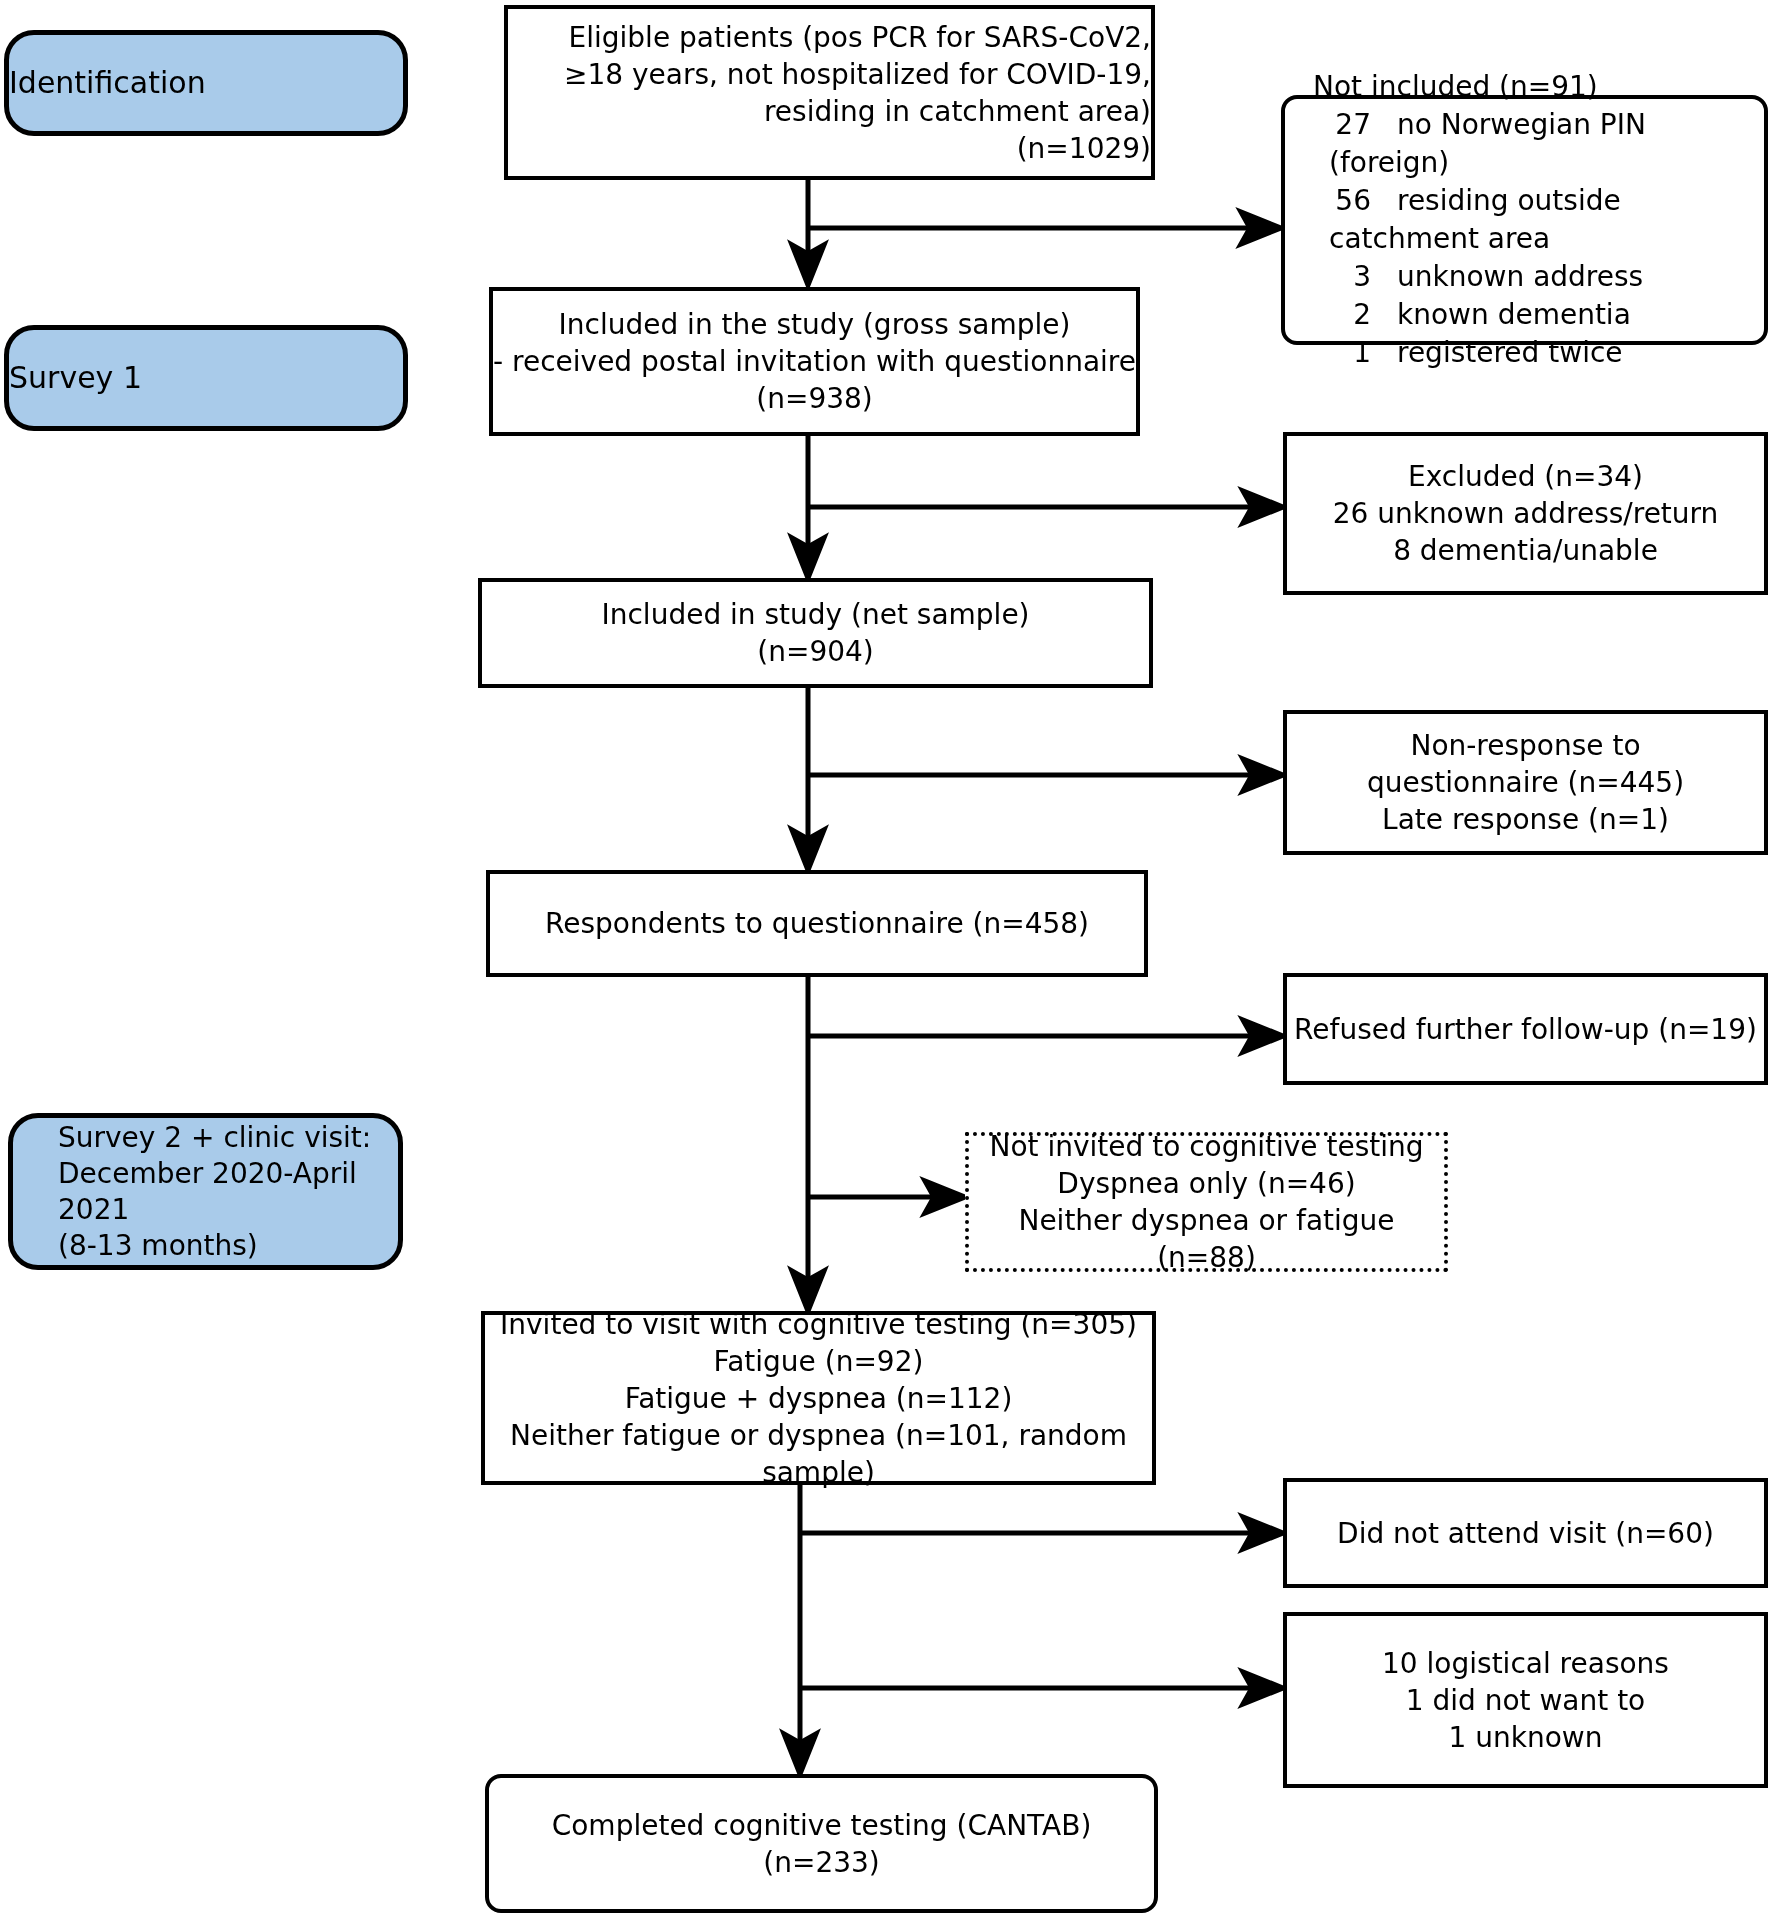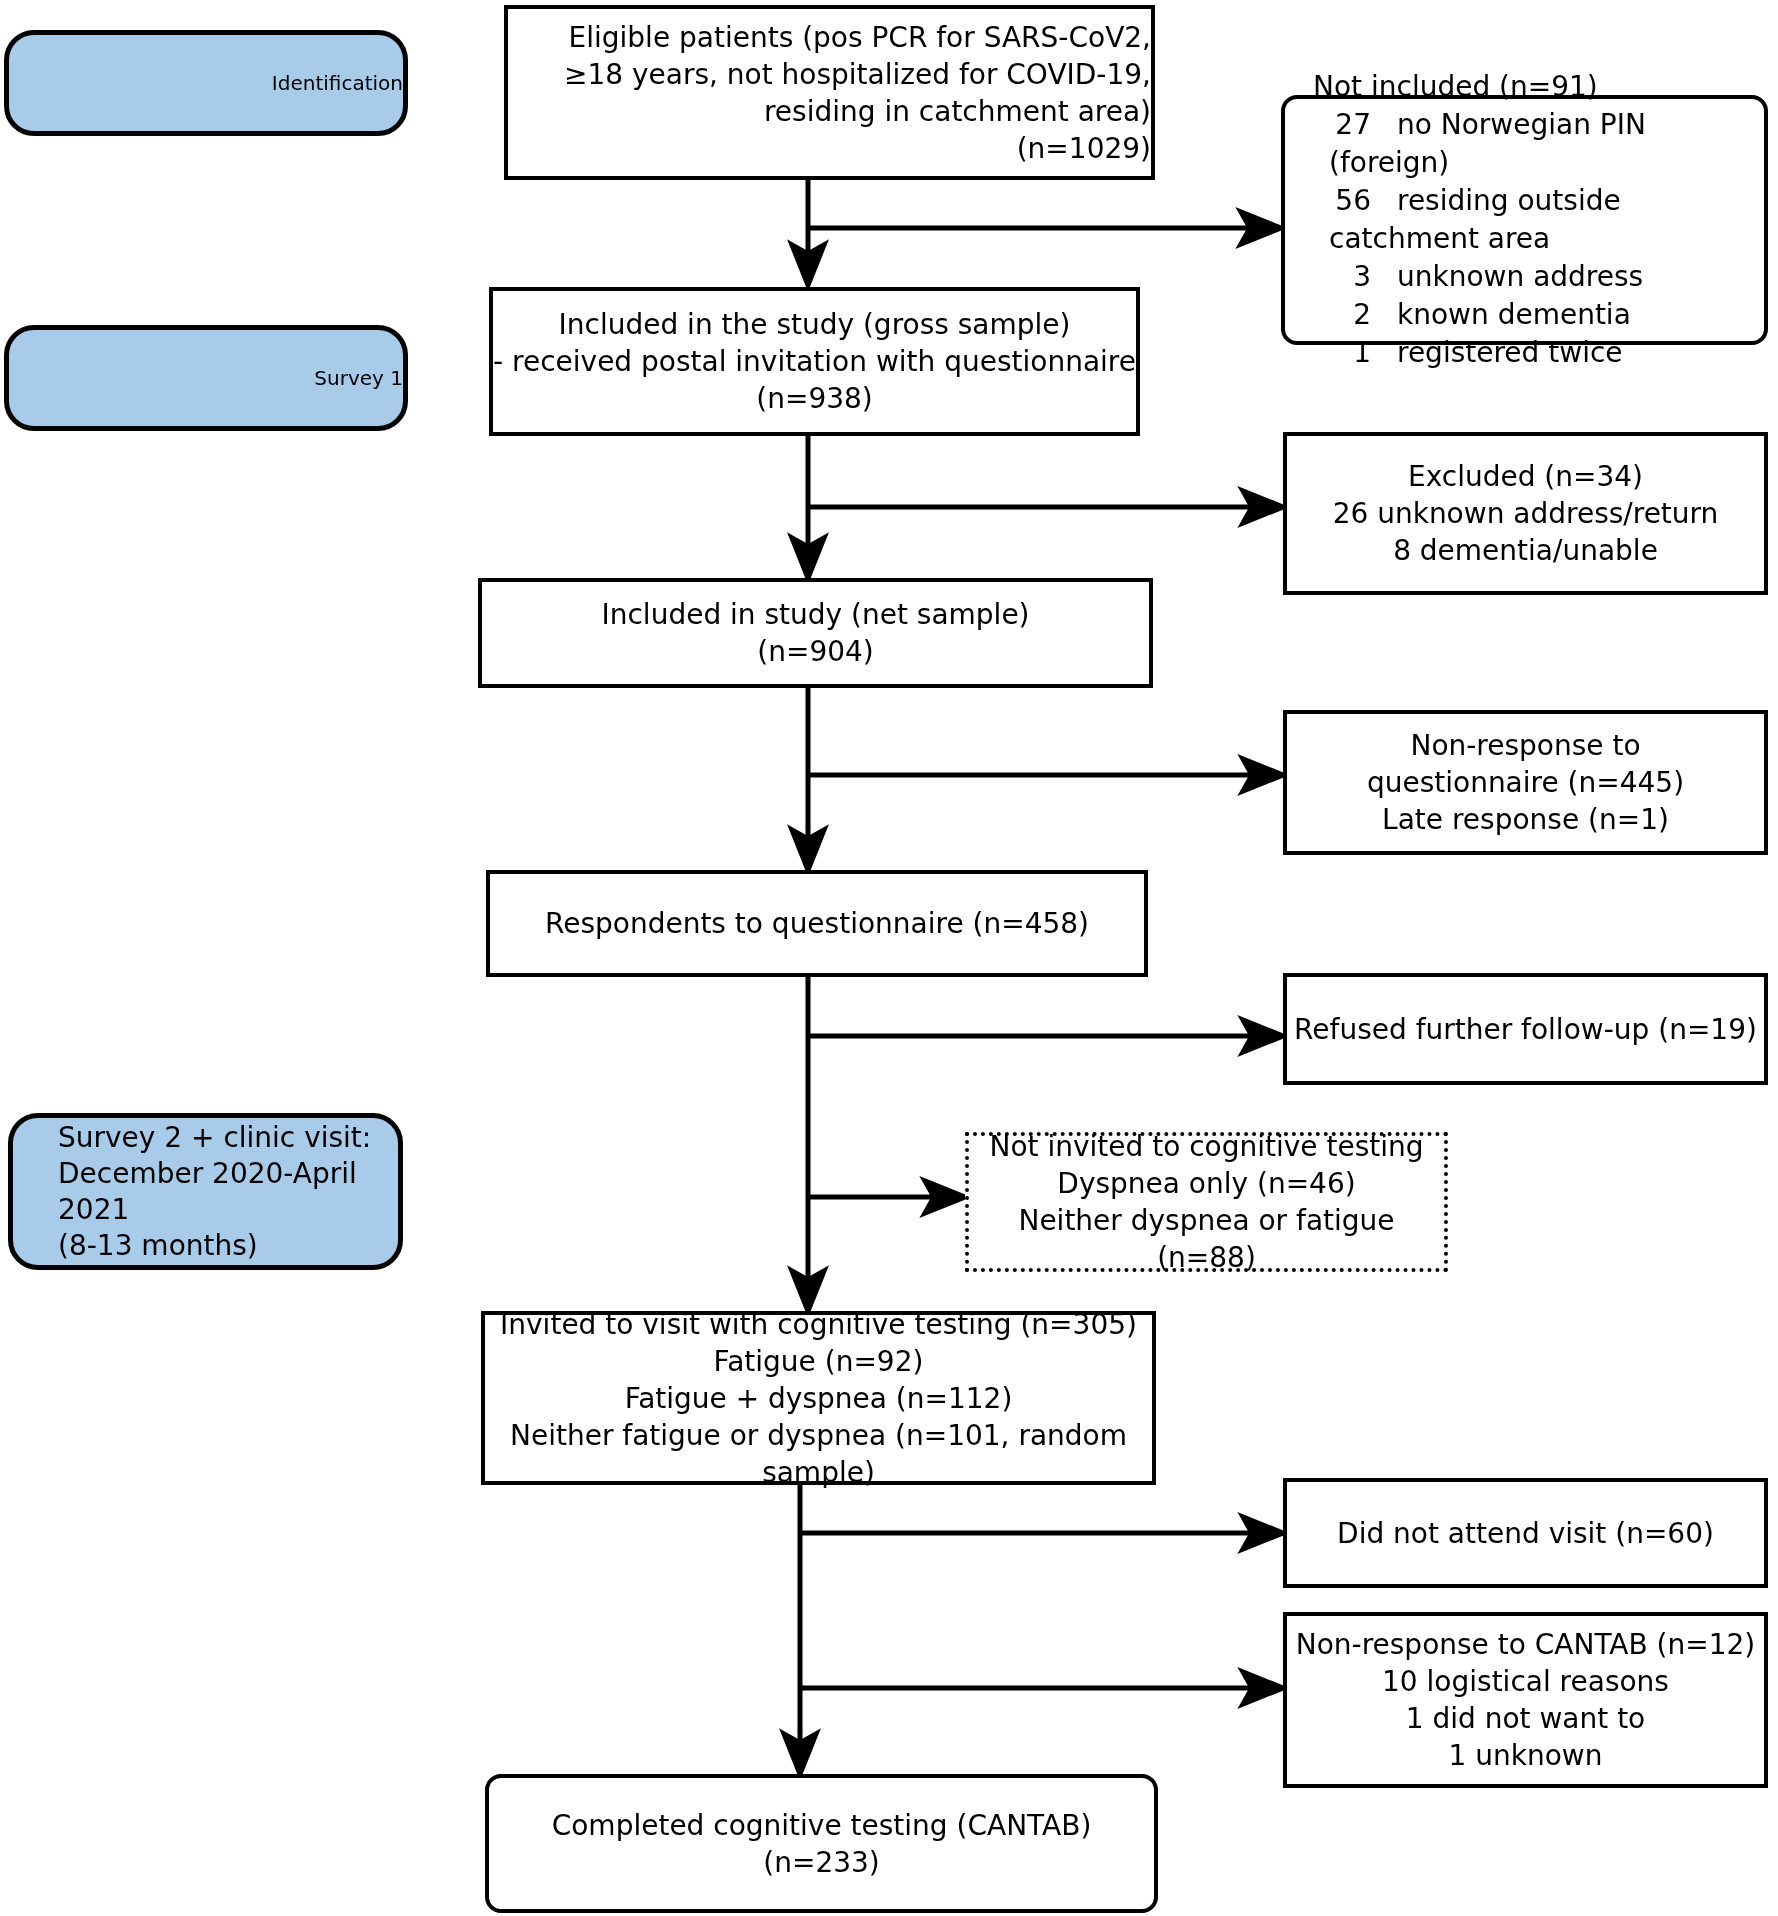--- a/index.html
+++ b/index.html
@@ -24,22 +24,22 @@
   }
   .stage{
     position:absolute;
     box-sizing:border-box;
     background:var(--stage-fill,#a9cbea);
     border:5px solid #000;
     border-radius:30px;
     display:flex;
     flex-direction:column;
     justify-content:center;
-    text-align:right;
-    font-size:20px;
+    text-align:left;
+    font-size:30px;
     line-height:38px;
   }
   .stage.left-align{text-align:left;padding-left:45px;padding-right:10px;}
   .dotted{border:4px dotted #000;}
   .left{text-align:left;padding-left:28px;padding-right:10px;}
   .item-row{padding-left:16px;}
   .num{display:inline-block;width:42px;text-align:right;margin-right:26px;}
   svg#connectors{position:absolute;left:0;top:0;}
 </style>
 </head>
@@ -191,19 +191,18 @@
     <div>Not invited to cognitive testing</div>
     <div>Dyspnea only (n=46)</div>
     <div>Neither dyspnea or fatigue (n=88)</div>
   </div>
 
   <div class="box" style="left:1283px;top:1478px;width:485px;height:110px;">
     <div>Did not attend visit (n=60)</div>
   </div>
 
   <div class="box" style="left:1283px;top:1612px;width:485px;height:176px;">
-    <div>Non-response to CANTAB (n=12)</div>
     <div>10 logistical reasons</div>
     <div>1 did not want to</div>
     <div>1 unknown</div>
   </div>
 
 </div>
 
 </body></html>

